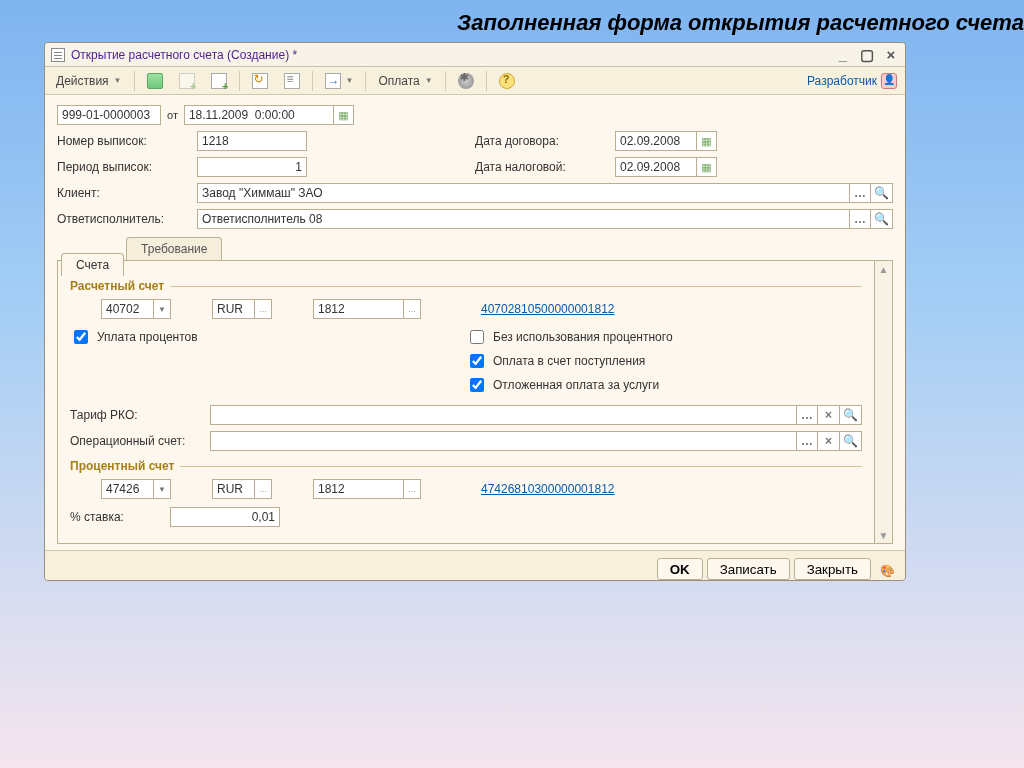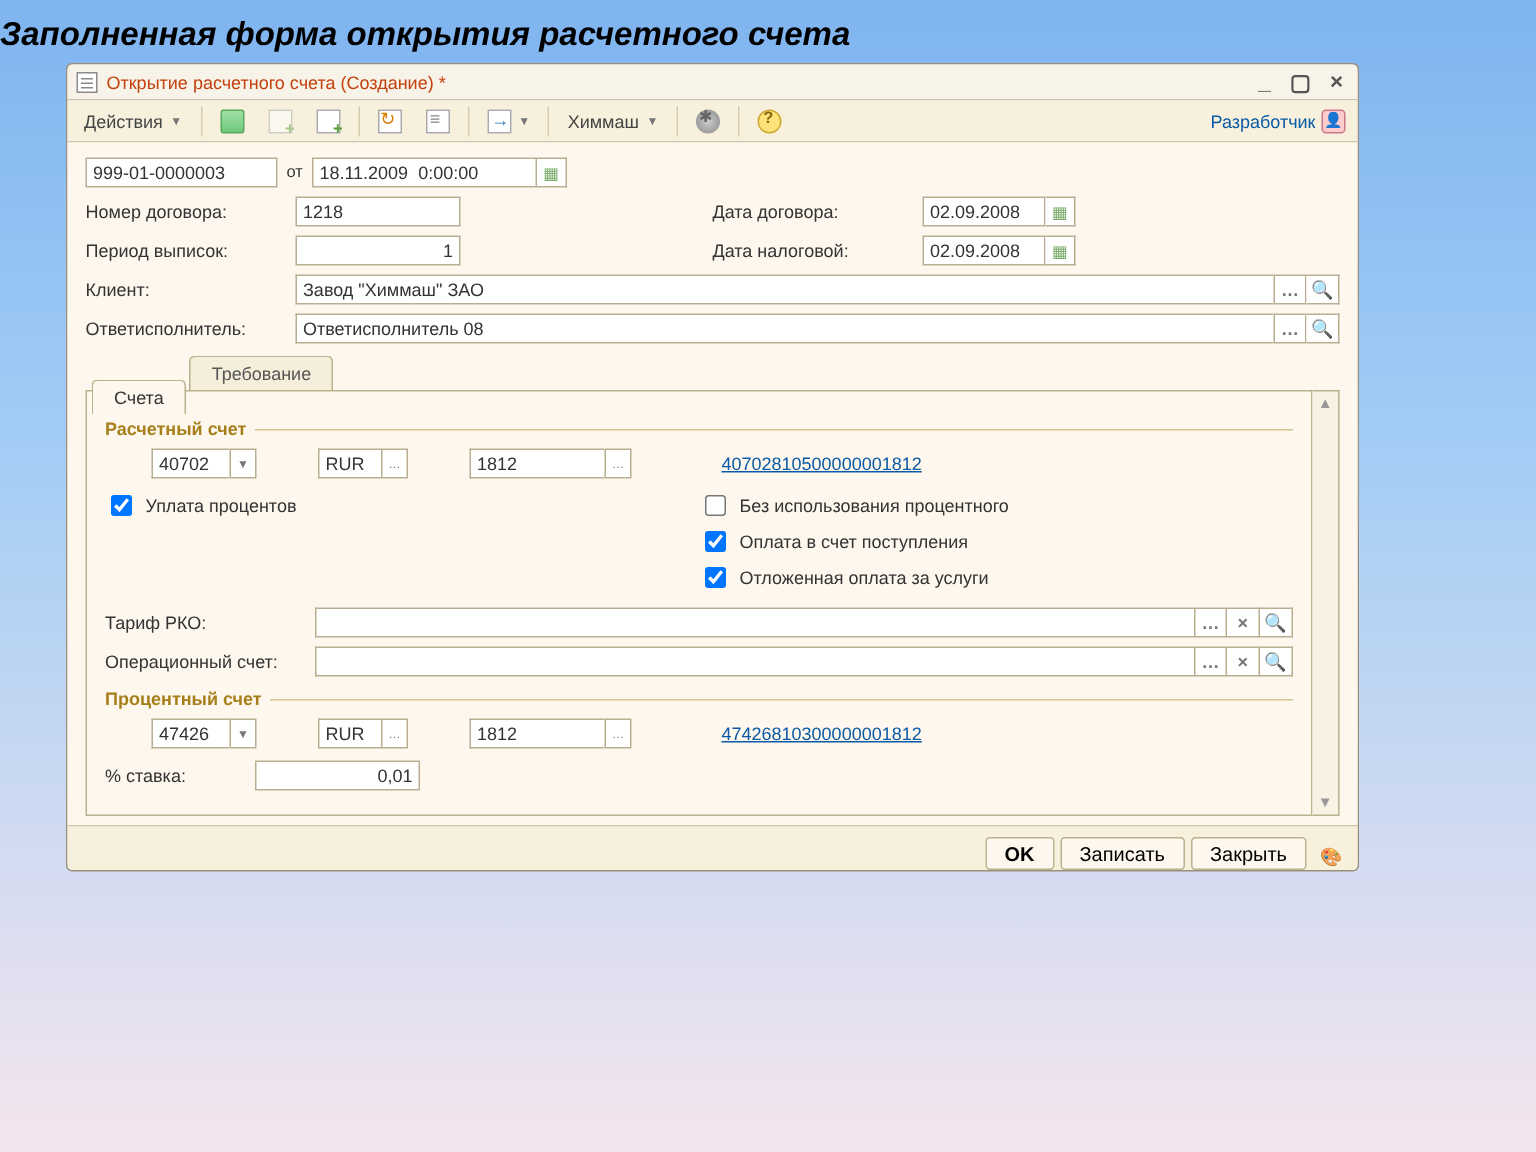--- a/index.html
+++ b/index.html
@@ -1,22 +1,22 @@
 <!DOCTYPE html>
 <html><head>
 <meta charset="utf-8">
 <style>
 * { box-sizing: border-box; }
 body { margin: 0; font-family: Arial, sans-serif; font-size: 12px; background: linear-gradient(to bottom, #7fb4f0 0%, #a4cef5 40%, #f5e5ee 100%); width: 1024px; height: 768px; overflow: hidden; }
-.slide-title { text-align: left; font-weight: bold; font-size: 22px; font-style: italic; color: #000; padding: 10px 0 6px; border-radius: 16px; }
+.slide-title { text-align: right; font-weight: bold; font-size: 22px; font-style: italic; color: #000; padding: 10px 0 6px; border-radius: 16px; }
 .window { margin: 0 auto 0 44px; width: 862px; background: #fdf7ed; border: 1px solid #9a8f7c; border-radius: 4px; }
 .titlebar { height: 24px; display: flex; align-items: center; padding: 0 6px; background: #f7f3e8; border-bottom: 1px solid #c9c0aa; border-radius: 4px 4px 0 0; }
 .titlebar .icon { width: 14px; height: 14px; border: 1px solid #8a8a8a; background: #fff; margin-right: 6px; position: relative; }
 .titlebar .icon::before { content:""; position:absolute; left:2px; right:2px; top:3px; height:1px; background:#888; box-shadow: 0 3px 0 #888, 0 6px 0 #888; }
-.titlebar .title { color: #c2410c; }
+.titlebar .title { color: #4c1d95; }
 .titlebar .win-buttons { margin-left: auto; display: flex; gap: 8px; color: #555; font-weight: bold; font-size: 15px; }
 .win-btn { width: 16px; height: 16px; display:inline-flex; align-items:center; justify-content:center; cursor:pointer; }
 .toolbar { height: 28px; background: #f6f0dd; border-bottom: 1px solid #cfc8b1; display: flex; align-items: center; padding: 0 4px; gap: 2px; }
 .tb-btn { height: 22px; padding: 0 6px; display: inline-flex; align-items: center; gap: 3px; border: 1px solid transparent; border-radius: 3px; color: #444; cursor:pointer; }
 .tb-sep { width: 1px; height: 20px; background: #d5ccb0; margin: 0 3px; }
 .dropdown-arrow { font-size: 8px; color: #777; margin-left: 2px; }
 .tb-icon { width: 16px; height: 16px; display: inline-block; position: relative; }
 .i-check { background: linear-gradient(#9fe0a5,#6fc97a); border:1px solid #5aa85f; border-radius:2px; }
 .i-doc { background: #fff; border:1px solid #aaa; }
 .i-doc::after { content:"+"; color:#5aa03a; font-weight:bold; position:absolute; right:-3px; bottom:-4px; font-size:11px; }
@@ -107,52 +107,52 @@
     <div class="tb-btn">
         <span class="tb-icon i-template"></span>
       </div>
     <div class="tb-sep"></div>
     <div class="tb-btn">
         <span class="tb-icon i-arrow"></span>
         <span class="dropdown-arrow">▼</span>
       </div>
     <div class="tb-sep"></div>
     <div class="tb-btn">
-        <span>Химмаш</span>
+        <span>Оплата</span>
         <span class="dropdown-arrow">▼</span>
       </div>
     <div class="tb-sep"></div>
     <div class="tb-btn">
         <span class="tb-icon i-gear"></span>
       </div>
     <div class="tb-sep"></div>
     <div class="tb-btn">
         <span class="tb-icon i-help"></span>
       </div>
     <div class="dev-link">
         <span>Разработчик</span>
         <span class="tb-icon i-user"></span>
       </div>
   </div>
 
   <div class="form-body">
     <div class="row">
-      <input class="field" style="width: 128px;" value="999-01-0000003">
+      <input class="field" style="width: 104px;" value="999-01-0000003">
       <span class="micro-label">от</span>
       <div class="date-field">
         <input class="field" style="width: 150px;" value="18.11.2009  0:00:00">
         <span class="cal-icon">▦</span>
       </div>
     </div>
 
 
     <div class="two-col">
       <div>
         <div class="row">
-            <span class="label">Номер договора:</span>
+            <span class="label">Номер выписок:</span>
           <input class="field" style="width: 110px;" value="1218">
           </div>
         <div class="row">
             <span class="label">Период выписок:</span>
           <input class="field" style="width: 110px; text-align: right;" value="1">
           </div>
       </div>
       <div>
         <div class="row">
             <span class="label">Дата договора:</span>

